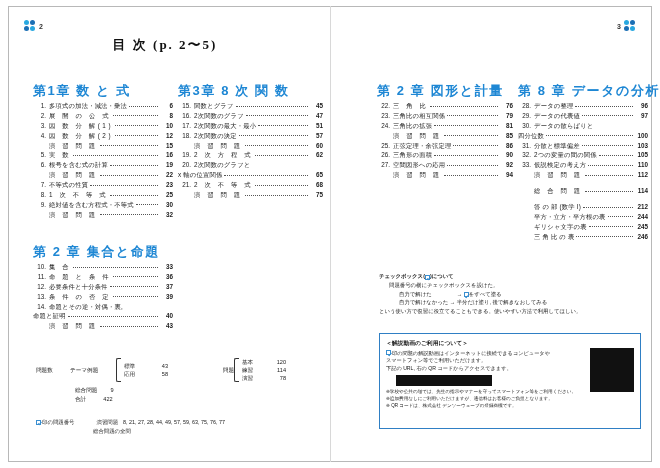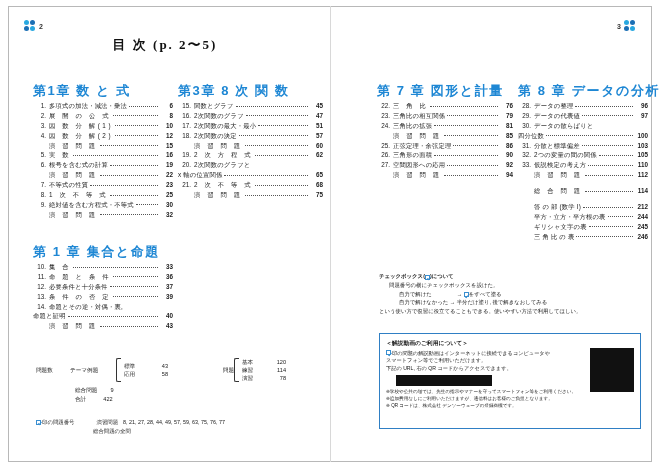--- a/index.html
+++ b/index.html
@@ -352,21 +352,21 @@
         <span class="toc-page">68</span>
       </div>
       <div class="toc-row">
         <span class="toc-num blank">0.</span>
         <span class="toc-label wide">演 習 問 題</span>
         <span class="toc-dots"></span>
         <span class="toc-page">75</span>
       </div>
     </div>
   <div class="col" id="col3">
-      <div class="chapter-head">第 7 章  図形と計量</div>
+      <div class="chapter-head">第 2 章  図形と計量</div>
       <div class="toc-row">
         <span class="toc-num">22.</span>
         <span class="toc-label wide">三  角  比</span>
         <span class="toc-dots"></span>
         <span class="toc-page">76</span>
       </div>
       <div class="toc-row">
         <span class="toc-num">23.</span>
         <span class="toc-label">三角比の相互関係</span>
         <span class="toc-dots"></span>
@@ -485,21 +485,21 @@
         <span class="toc-page">245</span>
       </div>
       <div class="toc-row">
         <span class="toc-num blank">0.</span>
         <span class="toc-label">三 角 比 の 表</span>
         <span class="toc-dots"></span>
         <span class="toc-page">246</span>
       </div>
     </div>
   <div class="col" id="col1b">
-      <div class="chapter-head">第 1 章  集合と命題</div>
+      <div class="chapter-head">第 2 章  集合と命題</div>
       <div class="toc-row">
         <span class="toc-num">10.</span>
         <span class="toc-label wide">集      合</span>
         <span class="toc-dots"></span>
         <span class="toc-page">33</span>
       </div>
       <div class="toc-row">
         <span class="toc-num">11.</span>
         <span class="toc-label wide">命 題 と 条 件</span>
         <span class="toc-dots"></span>

